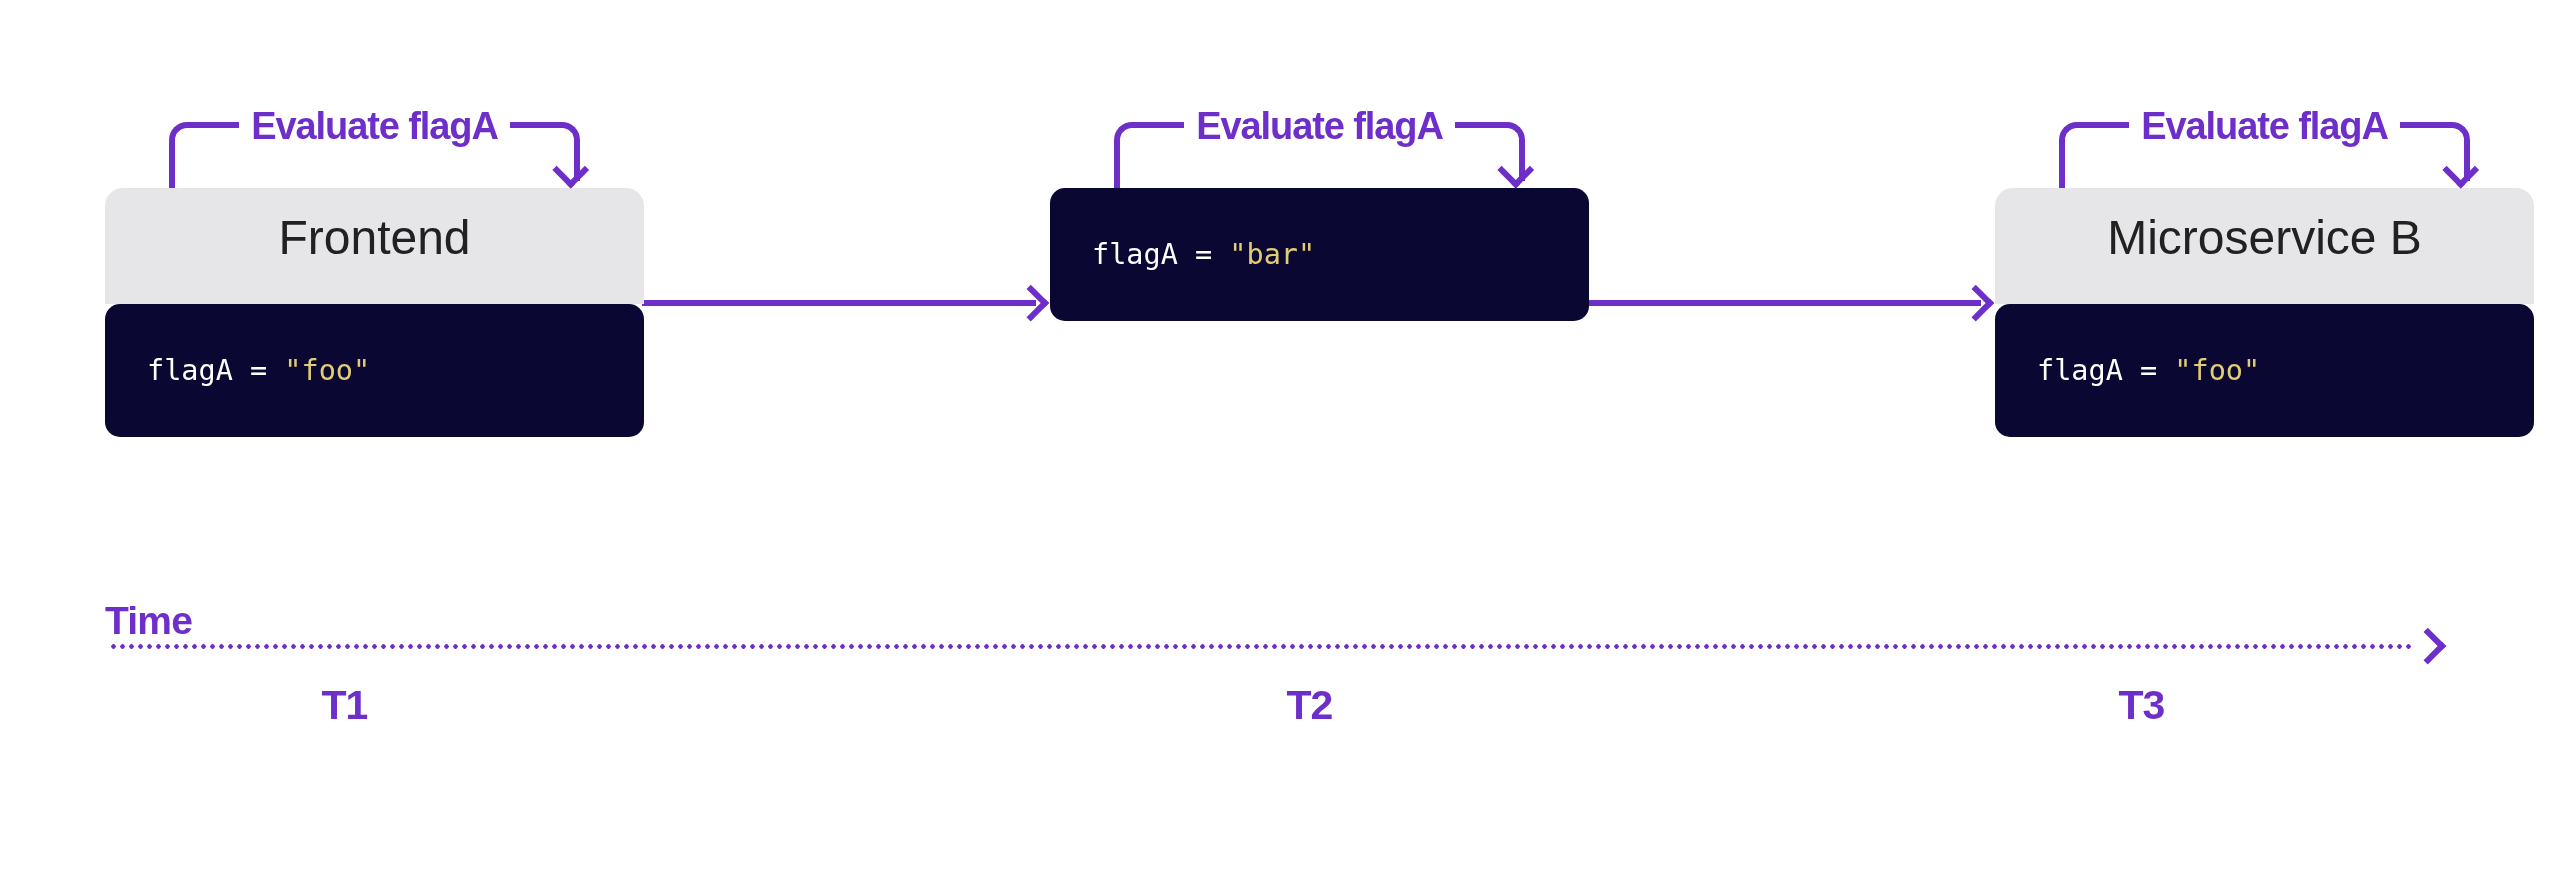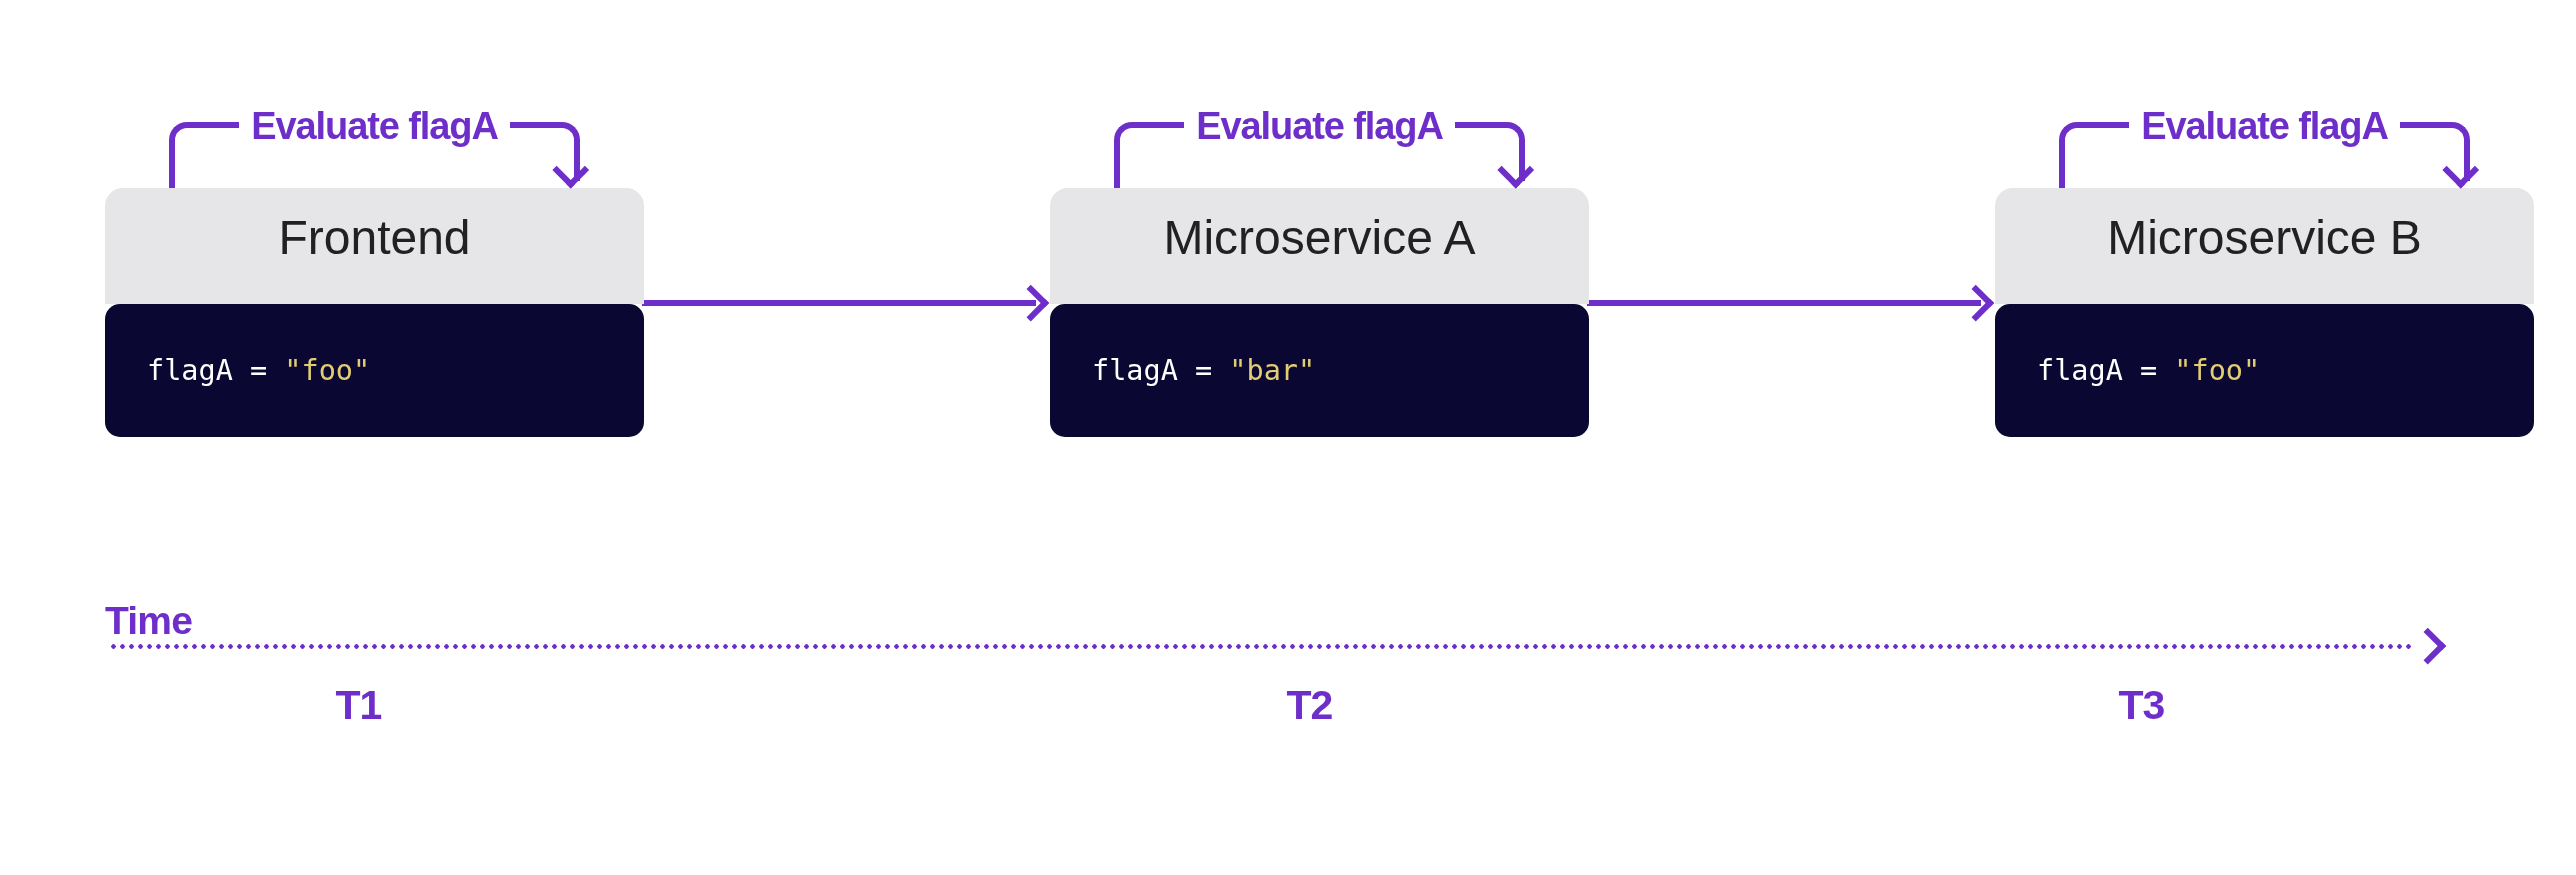--- a/index.html
+++ b/index.html
@@ -118,23 +118,20 @@
   </div>
 
   <div class="group" style="left:1050px;">
     <div class="callout">
       <div class="cb-left"></div>
       <div class="cb-label">Evaluate flagA</div>
       <div class="cb-right">
         <span class="chev-down"></span>
       </div>
     </div>
-    <div class="service-header">
-      <span class="service-name">Microservice A</span>
-    </div>
     <div class="code-panel">
       <span class="code-line"><span class="code-var">flagA</span> <span class="code-op">=</span> <span class="code-str">"bar"</span></span>
     </div>
   </div>
 
   <div class="group" style="left:1995px;">
     <div class="callout">
       <div class="cb-left"></div>
       <div class="cb-label">Evaluate flagA</div>
       <div class="cb-right">
@@ -146,18 +143,18 @@
     </div>
     <div class="code-panel">
       <span class="code-line"><span class="code-var">flagA</span> <span class="code-op">=</span> <span class="code-str">"foo"</span></span>
     </div>
   </div>
 
   <div class="time-label">Time</div>
   <div class="time-dots"></div>
   <span class="chev-right time-arrowhead"></span>
 
-  <div class="tick" style="left:89px;">T1</div>
+  <div class="tick" style="left:75px;">T1</div>
   <div class="tick" style="left:1040px;">T2</div>
   <div class="tick" style="left:1872px;">T3</div>
 
 </div>
 
 
 </body></html>

